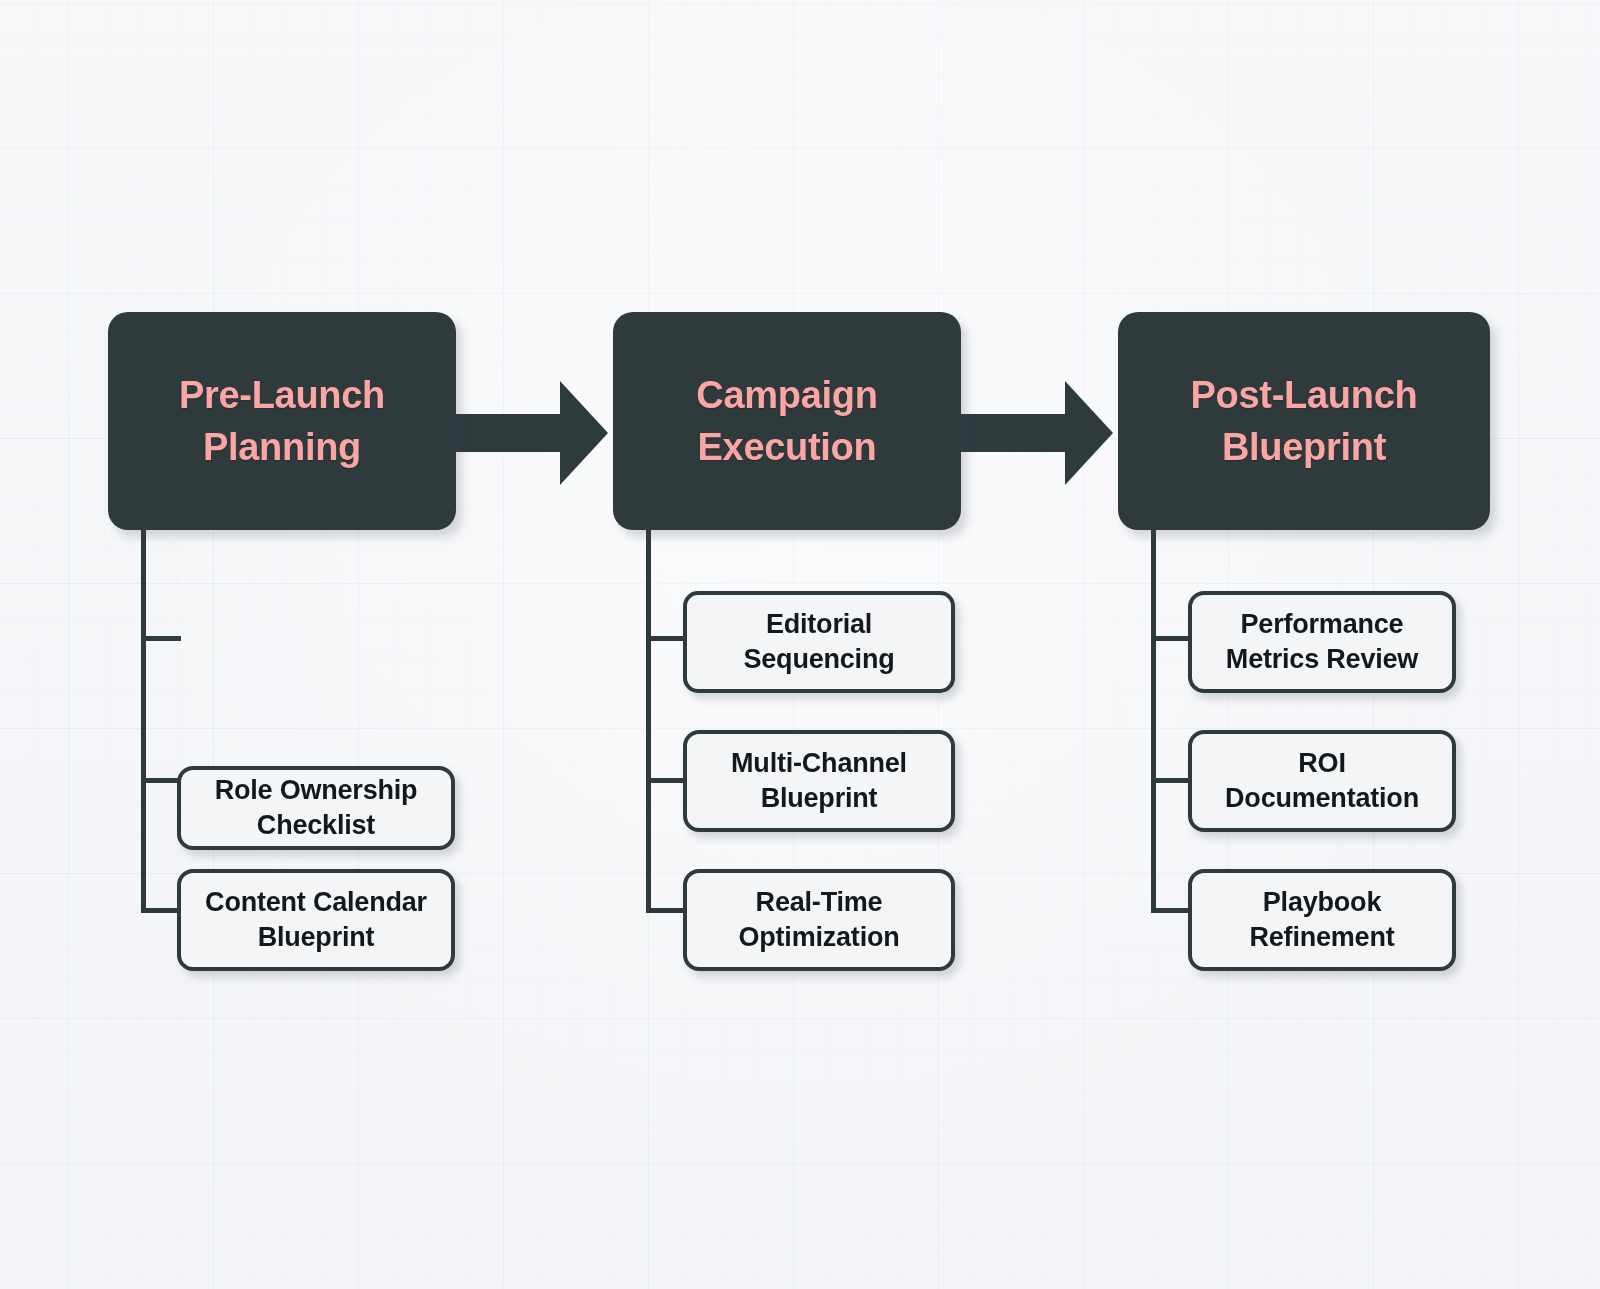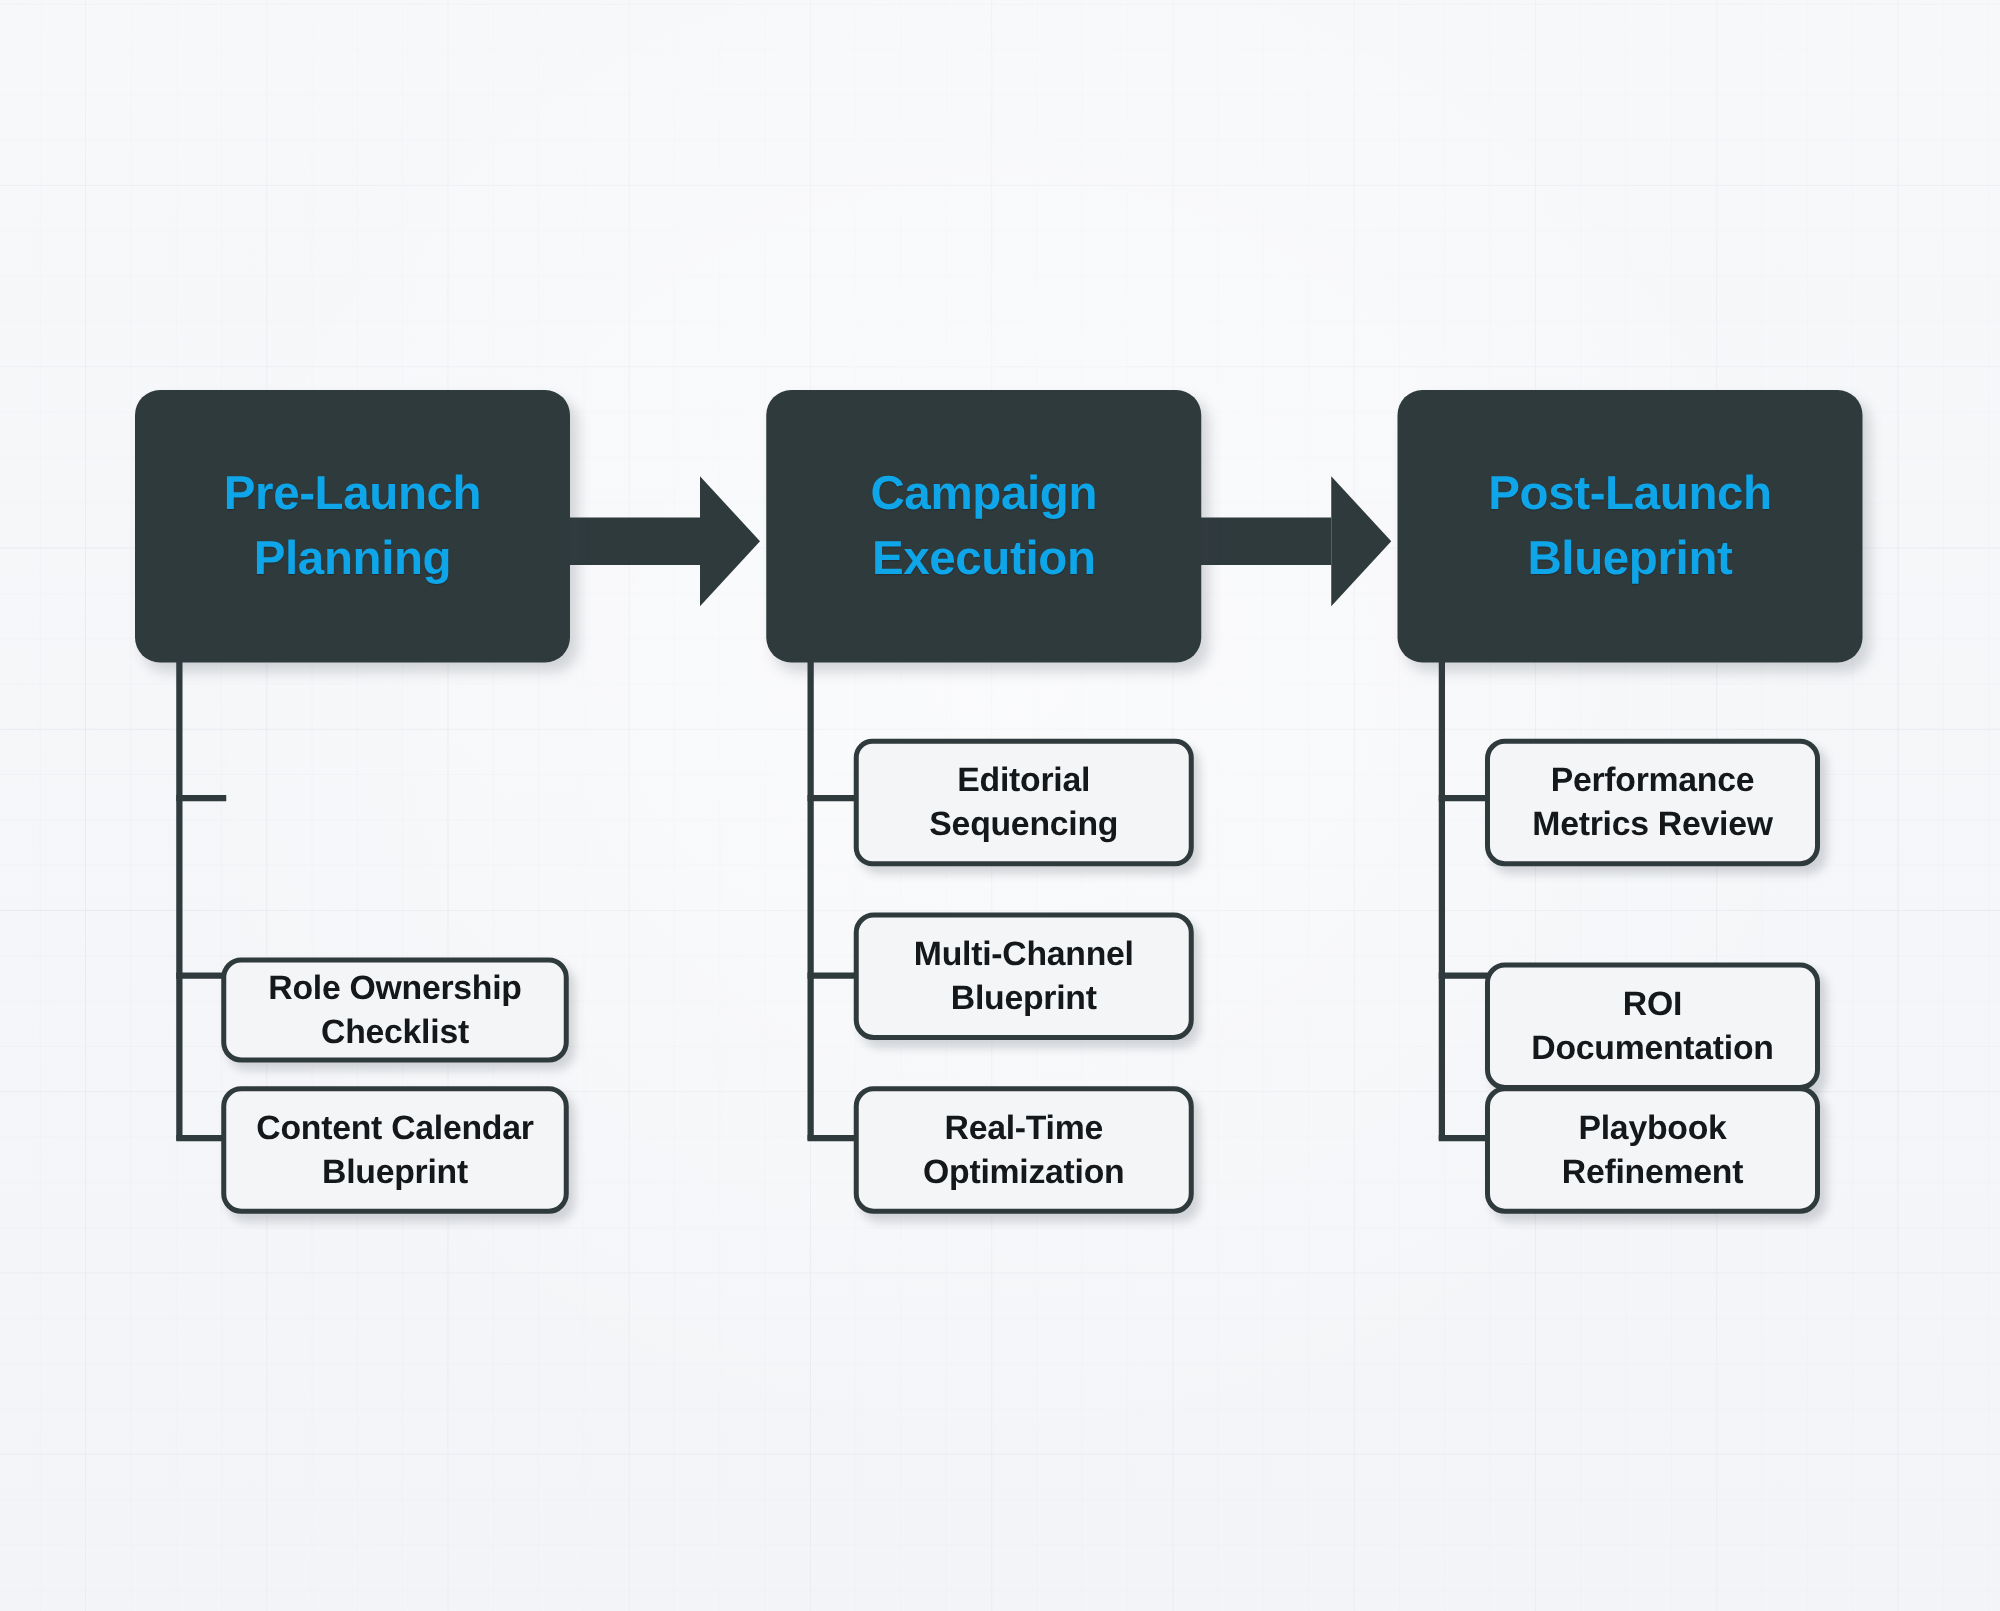--- a/index.html
+++ b/index.html
@@ -54,21 +54,21 @@
     background: #2f3a3d;
     border-radius: 20px;
     box-shadow: 6px 7px 10px rgba(60,70,80,0.20);
     display: flex;
     align-items: center;
     justify-content: center;
     box-sizing: border-box;
     padding: 0 16px;
   }
   .stage-label {
-    color: #0ea5e9;
+    color: #fca5a5;
     font-size: 38px;
     font-weight: bold;
     line-height: 1.37;
     text-align: center;
     letter-spacing: -0.3px;
     white-space: pre-line;
     text-shadow: 0 1px 1px rgba(0,0,0,0.25);
   }
 
   
@@ -181,21 +181,21 @@
     <div class="stage-box" style="left:1118px; top:312px; width:372px; height:218px;">
       <div class="stage-label">Post-Launch
 Blueprint</div>
     </div>
 
     <div class="sub-box" style="left:1188px; top:591px; width:268px; height:102px;">
       <div class="sub-label">Performance
 Metrics Review</div>
     </div>
 
-    <div class="sub-box" style="left:1188px; top:730px; width:268px; height:102px;margin-top:40px;">
+    <div class="sub-box" style="left:1188px; top:730px; width:268px; height:102px;">
       <div class="sub-label">ROI
 Documentation</div>
     </div>
 
     <div class="sub-box" style="left:1188px; top:869px; width:268px; height:102px;">
       <div class="sub-label">Playbook
 Refinement</div>
     </div>
   </div>
 </div>

